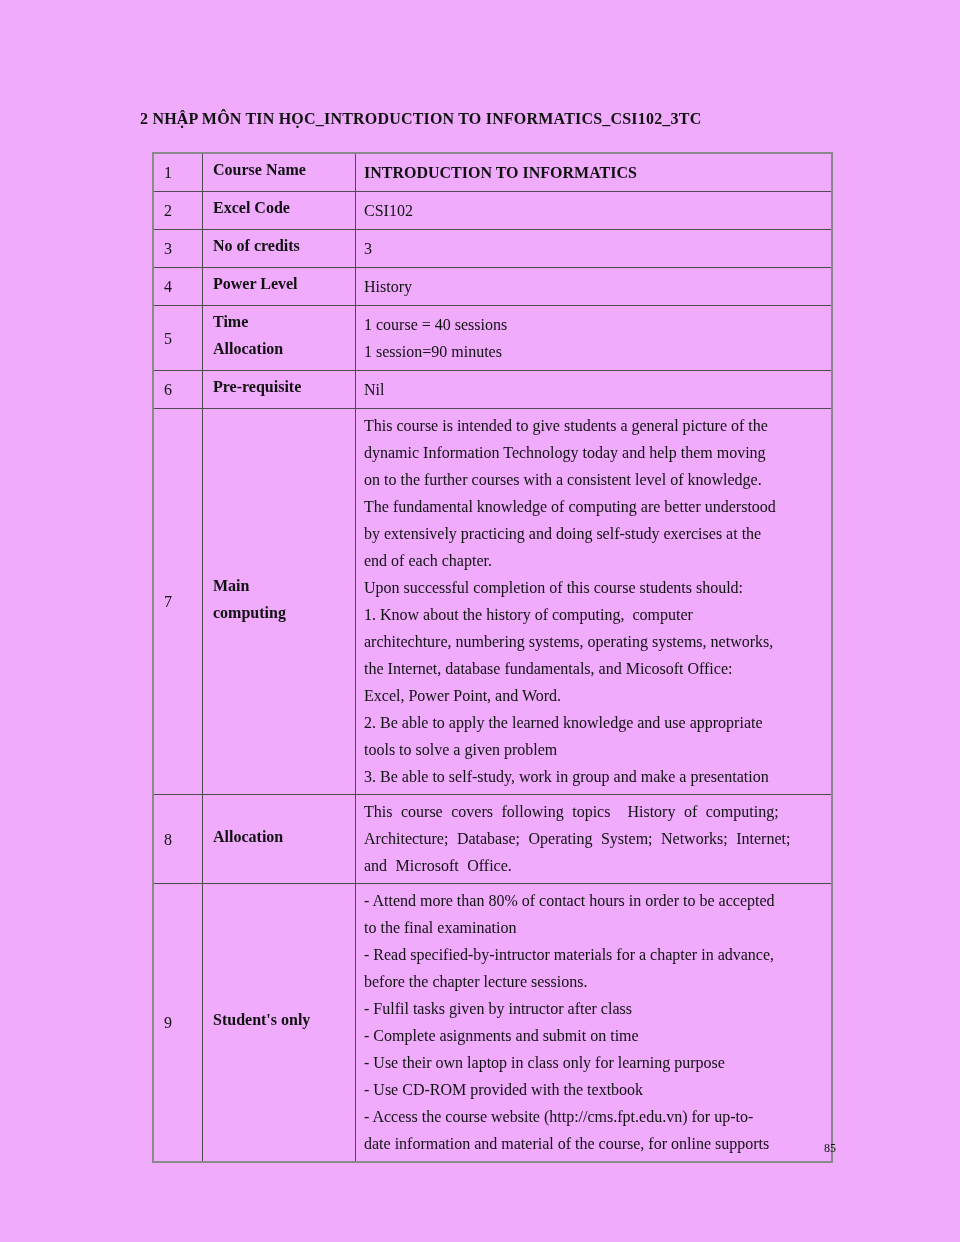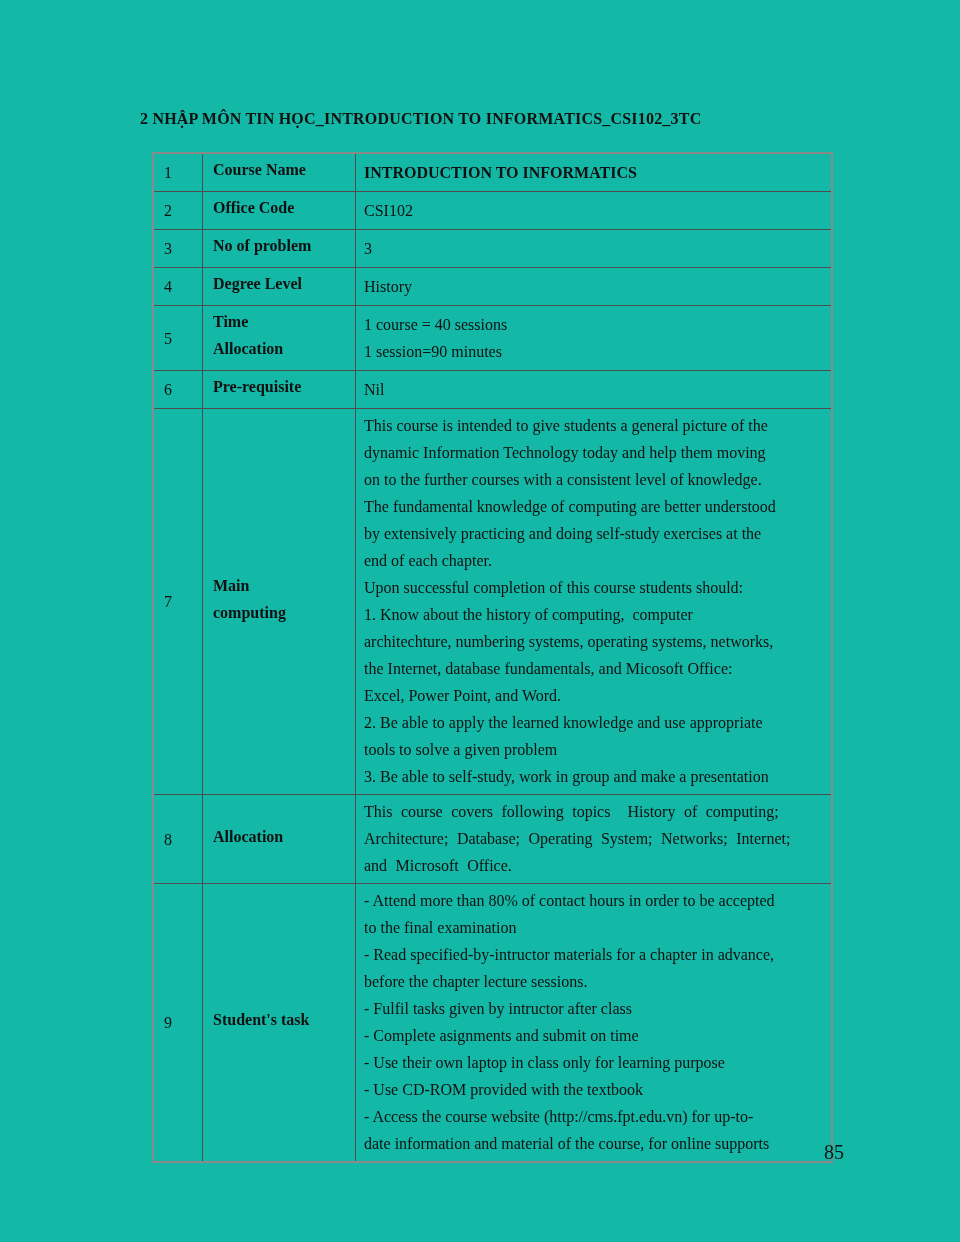--- a/index.html
+++ b/index.html
@@ -9,21 +9,21 @@
     width: 960px;
     height: 1242px;
     overflow: hidden;
     font-family: "Liberation Serif", "DejaVu Serif", serif;
     color: #111111;
   }
   .doc-page {
     position: relative;
     width: 960px;
     height: 1242px;
-    background: #14b8a6;
+    background: #f0abfc;
   }
   .doc-title {
     position: absolute;
     left: 140px;
     top: 110px;
     width: 720px;
     font-size: 16px;
     font-weight: bold;
     letter-spacing: 0.2px;
     white-space: nowrap;
@@ -60,50 +60,50 @@
     vertical-align: middle;
     white-space: pre-wrap;
   }
   td.cell-content.v-top { vertical-align: top; }
   td.cell-content.bold { font-weight: bold; }
   td.cell-content.spread { word-spacing: 4.5px; }
   .page-number {
     position: absolute;
     left: 824px;
     top: 1141px;
-    font-size: 20px;
+    font-size: 12px;
   }
 </style>
 </head>
 <body>
 
 <div class="doc-page">
 
   <div class="doc-title">2 NHẬP MÔN TIN HỌC_INTRODUCTION TO INFORMATICS_CSI102_3TC</div>
 
   <table class="course-table">
     <tbody>
       <tr>
         <td class="cell-num">1</td>
         <td class="cell-label">Course Name</td>
         <td class="cell-content bold">INTRODUCTION TO INFORMATICS</td>
       </tr>
       <tr>
         <td class="cell-num">2</td>
-        <td class="cell-label">Office Code</td>
+        <td class="cell-label">Excel Code</td>
         <td class="cell-content">CSI102</td>
       </tr>
       <tr>
         <td class="cell-num">3</td>
-        <td class="cell-label">No of problem</td>
+        <td class="cell-label">No of credits</td>
         <td class="cell-content">3</td>
       </tr>
       <tr>
         <td class="cell-num">4</td>
-        <td class="cell-label">Degree Level</td>
+        <td class="cell-label">Power Level</td>
         <td class="cell-content">History</td>
       </tr>
       <tr>
         <td class="cell-num">5</td>
         <td class="cell-label">Time
 Allocation</td>
         <td class="cell-content">1 course = 40 sessions
 1 session=90 minutes</td>
       </tr>
       <tr>
@@ -132,21 +132,21 @@
       </tr>
       <tr>
         <td class="cell-num">8</td>
         <td class="cell-label">Allocation</td>
         <td class="cell-content v-top spread">This course covers following topics&nbsp; History of computing;
 Architecture; Database; Operating System; Networks; Internet;
 and Microsoft Office.</td>
       </tr>
       <tr>
         <td class="cell-num">9</td>
-        <td class="cell-label">Student's task</td>
+        <td class="cell-label">Student's only</td>
         <td class="cell-content v-top">- Attend more than 80% of contact hours in order to be accepted
 to the final examination
 - Read specified-by-intructor materials for a chapter in advance,
 before the chapter lecture sessions.
 - Fulfil tasks given by intructor after class
 - Complete asignments and submit on time
 - Use their own laptop in class only for learning purpose
 - Use CD-ROM provided with the textbook
 - Access the course website (http://cms.fpt.edu.vn) for up-to-
 date information and material of the course, for online supports</td>

